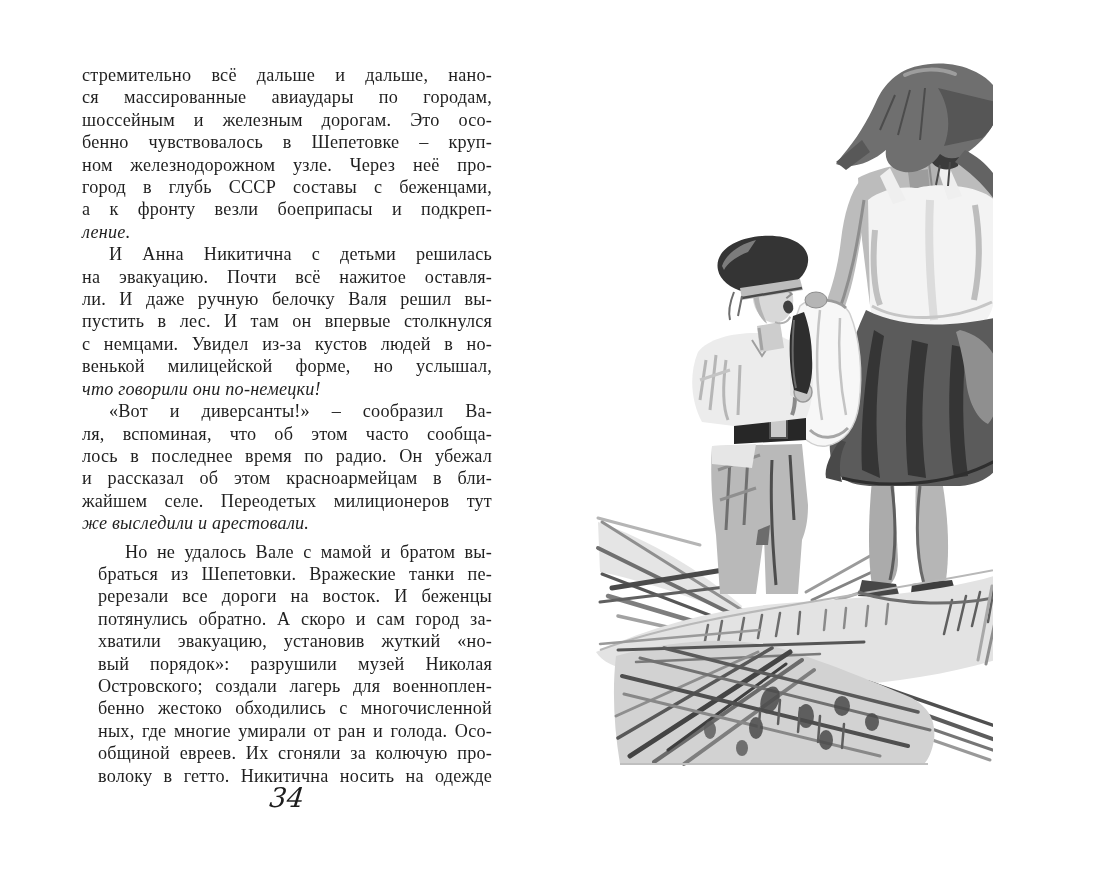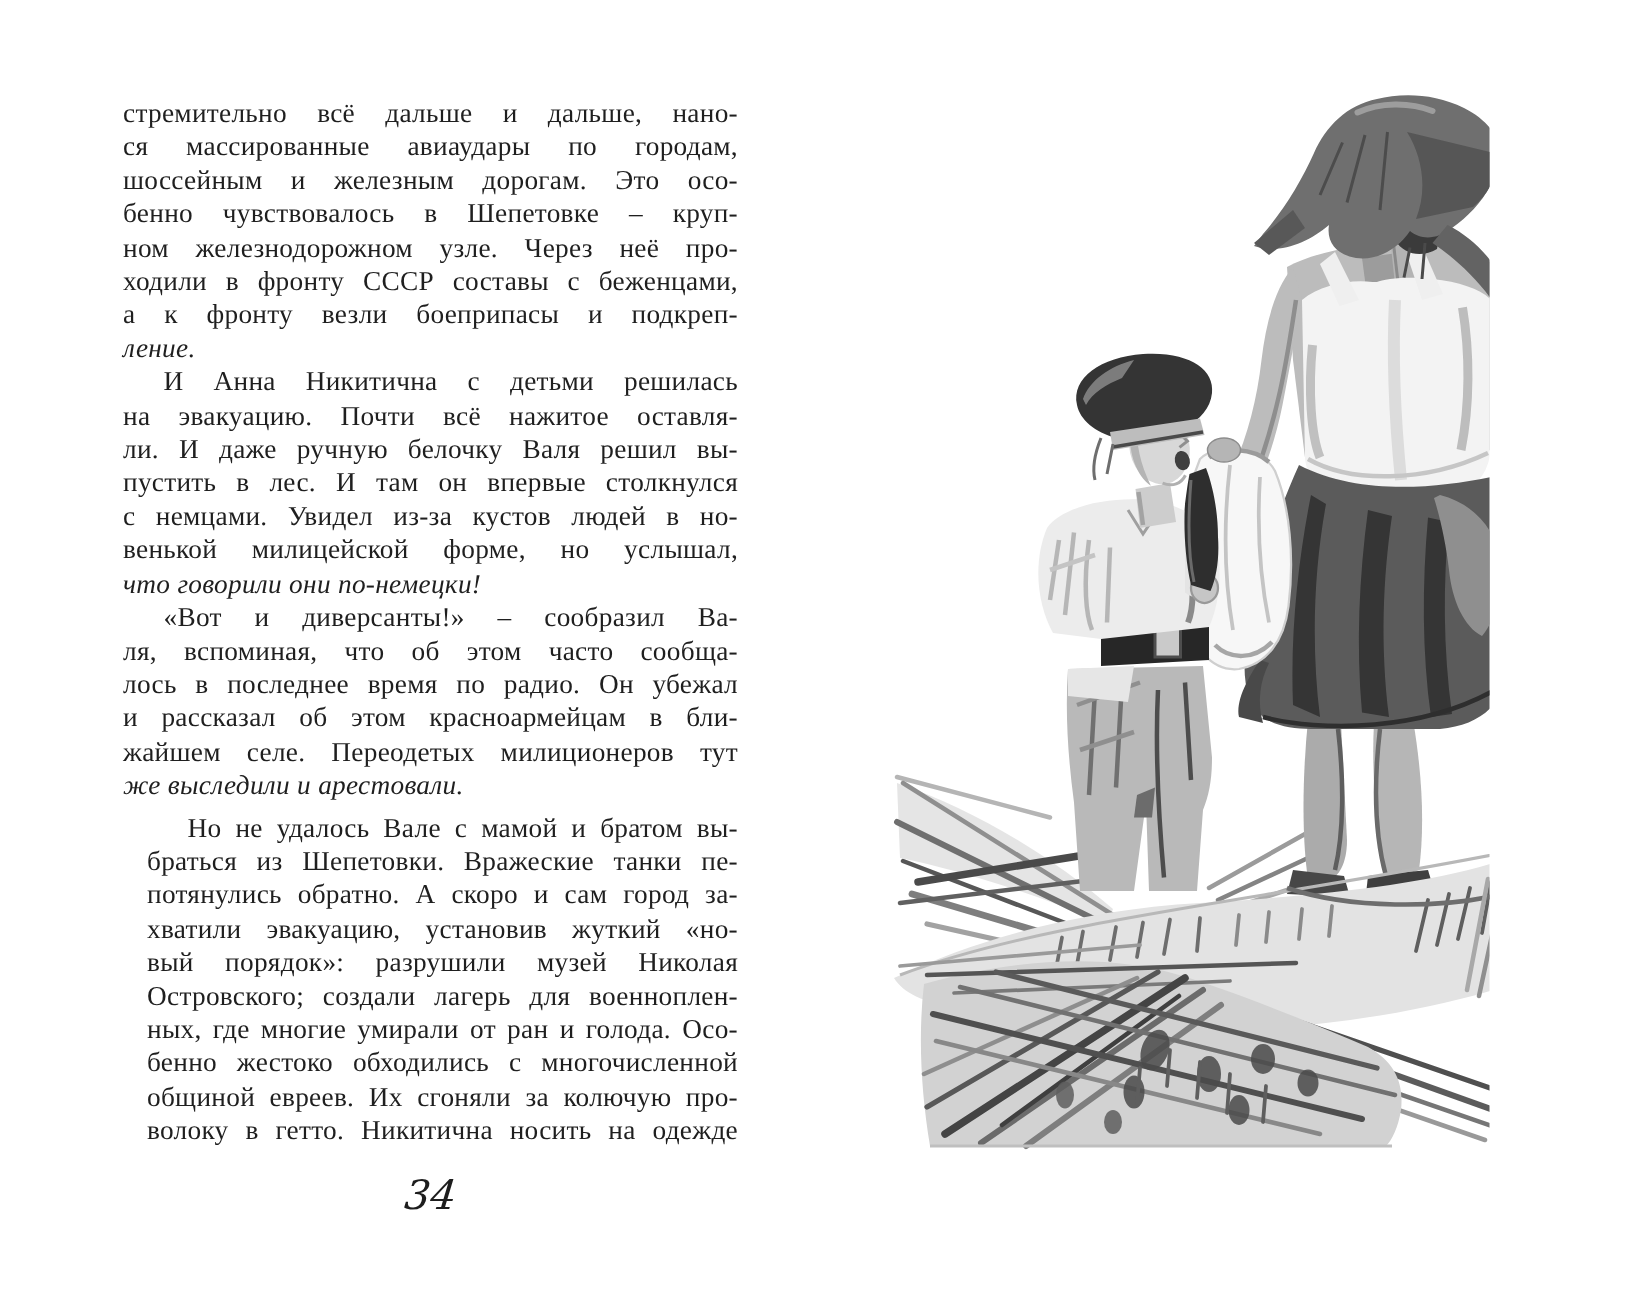--- a/index.html
+++ b/index.html
@@ -28,21 +28,21 @@
 
 <div class="book-page">
 
   <div class="text-column">
       <div class="paragraph">
         <div class="line">стремительно всё дальше и дальше, нано-</div>
         <div class="line">ся массированные авиаудары по городам,</div>
         <div class="line">шоссейным и железным дорогам. Это осо-</div>
         <div class="line">бенно чувствовалось в Шепетовке – круп-</div>
         <div class="line">ном железнодорожном узле. Через неё про-</div>
-        <div class="line">ходили в фронту СССР составы с беженцами,</div>
+        <div class="line">город в глубь СССР составы с беженцами,</div>
         <div class="line">а к фронту везли боеприпасы и подкреп-</div>
         <div class="line last">ление.</div>
       </div>
       <div class="paragraph indent">
         <div class="line">И Анна Никитична с детьми решилась</div>
         <div class="line">на эвакуацию. Почти всё нажитое оставля-</div>
         <div class="line">ли. И даже ручную белочку Валя решил вы-</div>
         <div class="line">пустить в лес. И там он впервые столкнулся</div>
         <div class="line">с немцами. Увидел из-за кустов людей в но-</div>
         <div class="line">венькой милицейской форме, но услышал,</div>
@@ -52,26 +52,27 @@
         <div class="line">«Вот и диверсанты!» – сообразил Ва-</div>
         <div class="line">ля, вспоминая, что об этом часто сообща-</div>
         <div class="line">лось в последнее время по радио. Он убежал</div>
         <div class="line">и рассказал об этом красноармейцам в бли-</div>
         <div class="line">жайшем селе. Переодетых милиционеров тут</div>
         <div class="line last">же выследили и арестовали.</div>
       </div>
       <div class="paragraph indent extra-space">
         <div class="line">Но не удалось Вале с мамой и братом вы-</div>
         <div class="line">браться из Шепетовки. Вражеские танки пе-</div>
+        <div class="line">ререзали все дороги на восток. И беженцы</div>
         <div class="line">потянулись обратно. А скоро и сам город за-</div>
         <div class="line">хватили эвакуацию, установив жуткий «но-</div>
         <div class="line">вый порядок»: разрушили музей Николая</div>
         <div class="line">Островского; создали лагерь для военноплен-</div>
+        <div class="line">бенно жестоко обходились с многочисленной</div>
         <div class="line">ных, где многие умирали от ран и голода. Осо-</div>
-        <div class="line">бенно жестоко обходились с многочисленной</div>
         <div class="line">общиной евреев. Их сгоняли за колючую про-</div>
         <div class="line">волоку в гетто. Никитична носить на одежде</div>
       </div>
     </div>
 
   <div class="page-number">34</div>
 
   <svg class="illustration" width="540" height="740" viewBox="560 55 540 740" xmlns="http://www.w3.org/2000/svg">
 
     <g>

